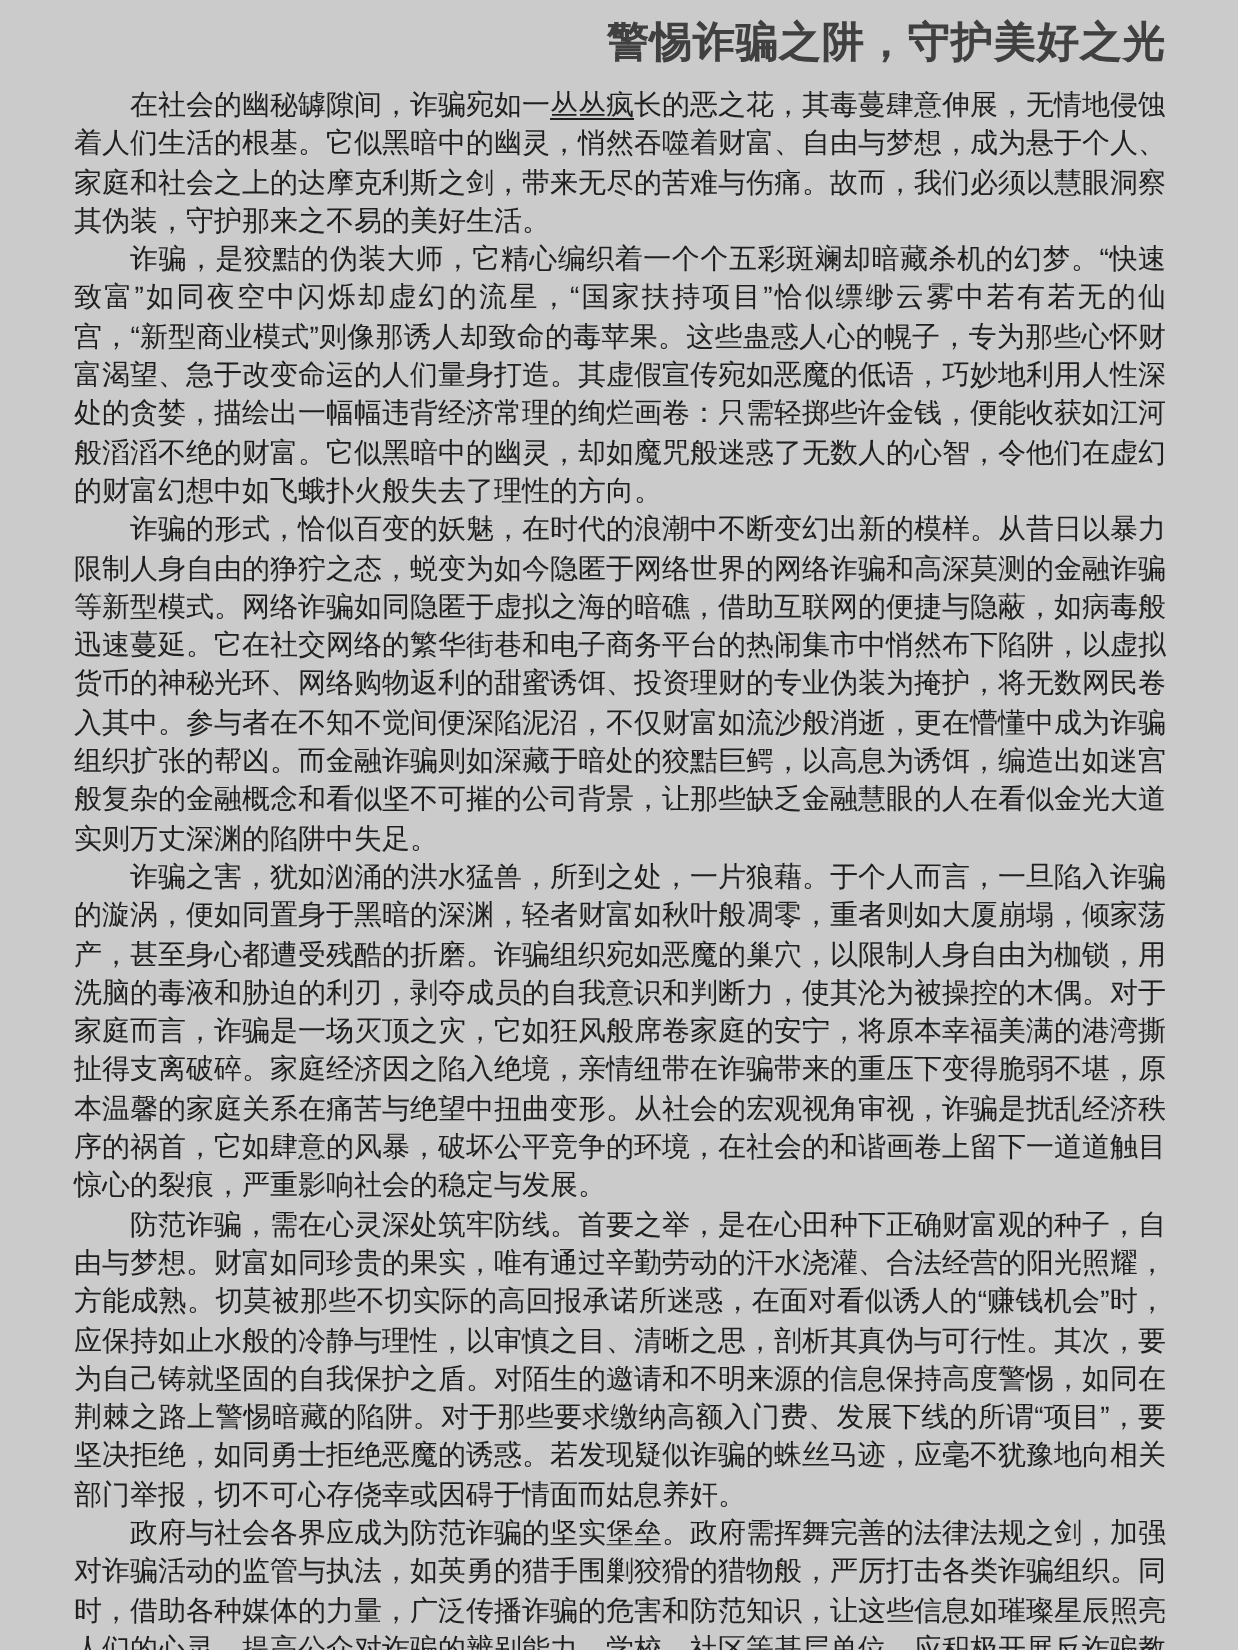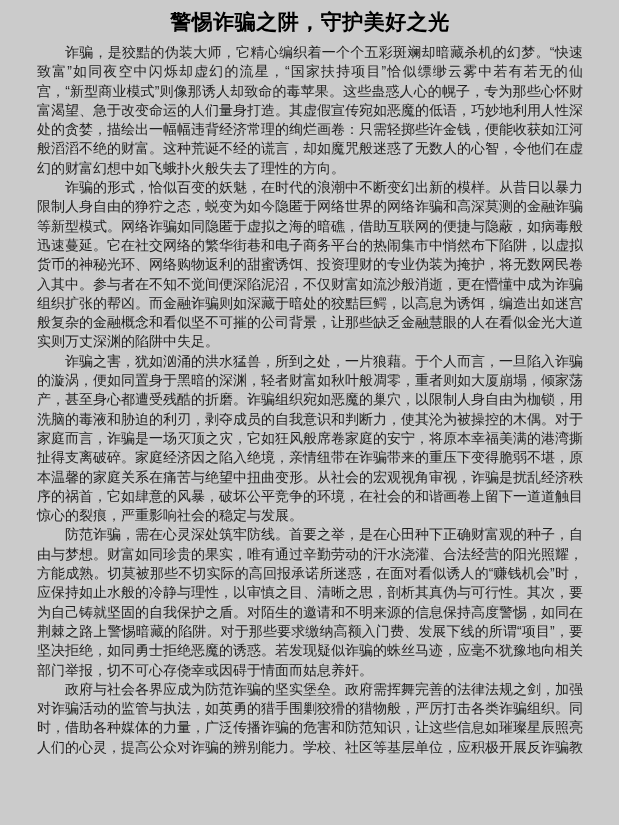--- a/index.html
+++ b/index.html
@@ -18,22 +18,22 @@
     width: 619px;
     height: 825px;
     padding: 10px 36px 0 37px;
     overflow: hidden;
   }
   .doc-title {
     margin: 0 0 9px 0;
     font-size: 21px;
     line-height: 24px;
     font-weight: bold;
-    text-align: center;
-    color: #000000;
+    text-align: right;
+    color: #404040;
     letter-spacing: 0.5px;
   }
   .para {
     margin: 0;
     font-size: 14px;
     line-height: 19.3px;
     color: #1f1f1f;
     text-align: justify;
     text-indent: 2em;
     word-break: break-all;
@@ -43,22 +43,23 @@
     text-decoration-thickness: 1px;
     text-underline-offset: 2px;
   }
 </style>
 </head>
 <body>
 
 <div class="page">
   <h1 class="doc-title">警惕诈骗之阱，守护美好之光</h1>
 
+  <p class="para"><span>在社会的幽秘罅隙间，诈骗宛如一</span><span class="underlined">丛丛疯</span><span>长的恶之花，其毒蔓肆意伸展，无情地侵蚀着人们生活的根基。它似黑暗中的幽灵，悄然吞噬着财富、自由与梦想，成为悬于个人、家庭和社会之上的达摩克利斯之剑，带来无尽的苦难与伤痛。故而，我们必须以慧眼洞察其伪装，守护那来之不易的美好生活。</span></p>
 
-  <p class="para">诈骗，是狡黠的伪装大师，它精心编织着一个个五彩斑斓却暗藏杀机的幻梦。“快速致富”如同夜空中闪烁却虚幻的流星，“国家扶持项目”恰似缥缈云雾中若有若无的仙宫，“新型商业模式”则像那诱人却致命的毒苹果。这些蛊惑人心的幌子，专为那些心怀财富渴望、急于改变命运的人们量身打造。其虚假宣传宛如恶魔的低语，巧妙地利用人性深处的贪婪，描绘出一幅幅违背经济常理的绚烂画卷：只需轻掷些许金钱，便能收获如江河般滔滔不绝的财富。这种荒诞不经的谎言，却如魔咒般迷惑了无数人的心智，令他们在虚幻的财富幻想中如飞蛾扑火般失去了理性的方向。</p>
+  <p class="para">诈骗，是狡黠的伪装大师，它精心编织着一个个五彩斑斓却暗藏杀机的幻梦。“快速致富”如同夜空中闪烁却虚幻的流星，“国家扶持项目”恰似缥缈云雾中若有若无的仙宫，“新型商业模式”则像那诱人却致命的毒苹果。这些蛊惑人心的幌子，专为那些心怀财富渴望、急于改变命运的人们量身打造。其虚假宣传宛如恶魔的低语，巧妙地利用人性深处的贪婪，描绘出一幅幅违背经济常理的绚烂画卷：只需轻掷些许金钱，便能收获如江河般滔滔不绝的财富。它似黑暗中的幽灵，却如魔咒般迷惑了无数人的心智，令他们在虚幻的财富幻想中如飞蛾扑火般失去了理性的方向。</p>
 
   <p class="para">诈骗的形式，恰似百变的妖魅，在时代的浪潮中不断变幻出新的模样。从昔日以暴力限制人身自由的狰狞之态，蜕变为如今隐匿于网络世界的网络诈骗和高深莫测的金融诈骗等新型模式。网络诈骗如同隐匿于虚拟之海的暗礁，借助互联网的便捷与隐蔽，如病毒般迅速蔓延。它在社交网络的繁华街巷和电子商务平台的热闹集市中悄然布下陷阱，以虚拟货币的神秘光环、网络购物返利的甜蜜诱饵、投资理财的专业伪装为掩护，将无数网民卷入其中。参与者在不知不觉间便深陷泥沼，不仅财富如流沙般消逝，更在懵懂中成为诈骗组织扩张的帮凶。而金融诈骗则如深藏于暗处的狡黠巨鳄，以高息为诱饵，编造出如迷宫般复杂的金融概念和看似坚不可摧的公司背景，让那些缺乏金融慧眼的人在看似金光大道实则万丈深渊的陷阱中失足。</p>
 
   <p class="para">诈骗之害，犹如汹涌的洪水猛兽，所到之处，一片狼藉。于个人而言，一旦陷入诈骗的漩涡，便如同置身于黑暗的深渊，轻者财富如秋叶般凋零，重者则如大厦崩塌，倾家荡产，甚至身心都遭受残酷的折磨。诈骗组织宛如恶魔的巢穴，以限制人身自由为枷锁，用洗脑的毒液和胁迫的利刃，剥夺成员的自我意识和判断力，使其沦为被操控的木偶。对于家庭而言，诈骗是一场灭顶之灾，它如狂风般席卷家庭的安宁，将原本幸福美满的港湾撕扯得支离破碎。家庭经济因之陷入绝境，亲情纽带在诈骗带来的重压下变得脆弱不堪，原本温馨的家庭关系在痛苦与绝望中扭曲变形。从社会的宏观视角审视，诈骗是扰乱经济秩序的祸首，它如肆意的风暴，破坏公平竞争的环境，在社会的和谐画卷上留下一道道触目惊心的裂痕，严重影响社会的稳定与发展。</p>
 
   <p class="para">防范诈骗，需在心灵深处筑牢防线。首要之举，是在心田种下正确财富观的种子，自由与梦想。财富如同珍贵的果实，唯有通过辛勤劳动的汗水浇灌、合法经营的阳光照耀，方能成熟。切莫被那些不切实际的高回报承诺所迷惑，在面对看似诱人的“赚钱机会”时，应保持如止水般的冷静与理性，以审慎之目、清晰之思，剖析其真伪与可行性。其次，要为自己铸就坚固的自我保护之盾。对陌生的邀请和不明来源的信息保持高度警惕，如同在荆棘之路上警惕暗藏的陷阱。对于那些要求缴纳高额入门费、发展下线的所谓“项目”，要坚决拒绝，如同勇士拒绝恶魔的诱惑。若发现疑似诈骗的蛛丝马迹，应毫不犹豫地向相关部门举报，切不可心存侥幸或因碍于情面而姑息养奸。</p>
 
   <p class="para">政府与社会各界应成为防范诈骗的坚实堡垒。政府需挥舞完善的法律法规之剑，加强对诈骗活动的监管与执法，如英勇的猎手围剿狡猾的猎物般，严厉打击各类诈骗组织。同时，借助各种媒体的力量，广泛传播诈骗的危害和防范知识，让这些信息如璀璨星辰照亮人们的心灵，提高公众对诈骗的辨别能力。学校、社区等基层单位，应积极开展反诈骗教</p>
 </div>
 

